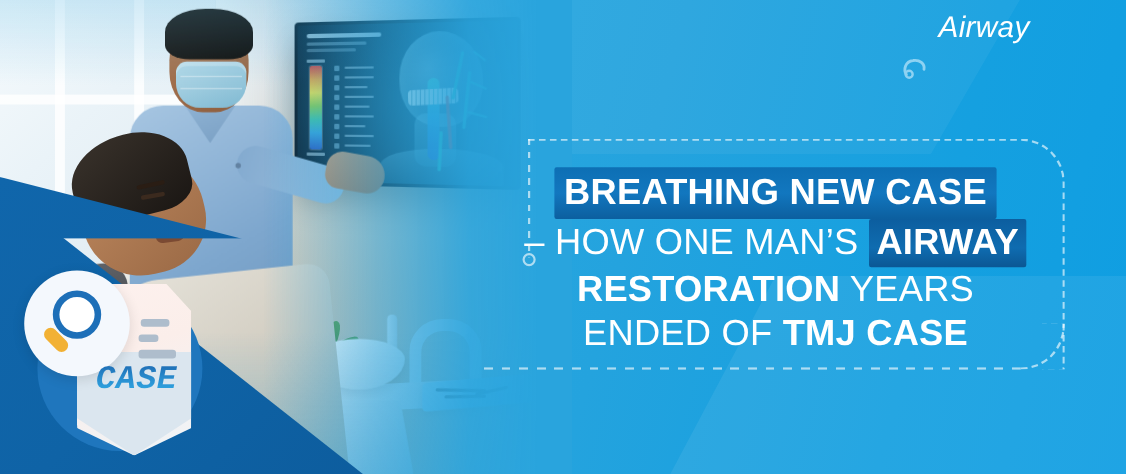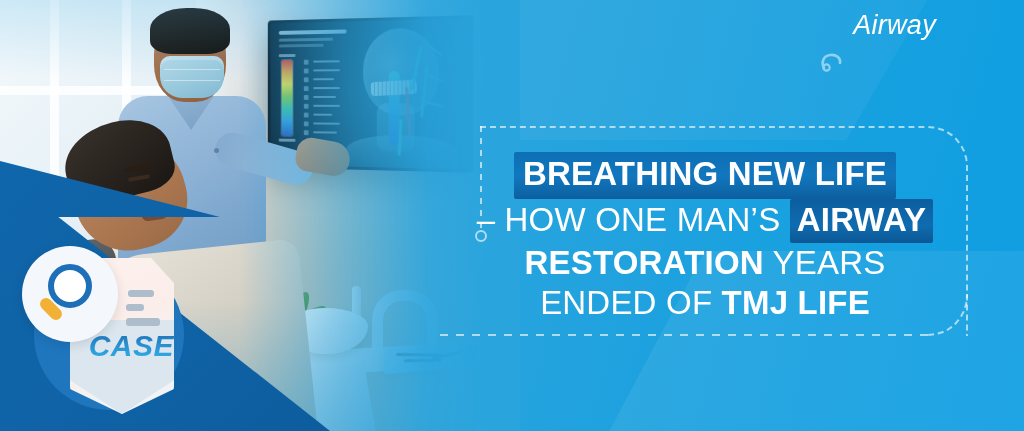--- a/index.html
+++ b/index.html
@@ -305,22 +305,23 @@
   }
   .mag-ring{
     position:absolute;left:26px;top:18px;width:44px;height:44px;border-radius:50%;
     border:6px solid #1d6fb8;box-sizing:border-box;background:#ffffff;
   }
   .mag-handle{
     position:absolute;left:16px;top:57px;width:26px;height:12px;border-radius:7px;
     background:#f2b134;transform:rotate(45deg);
   }
   .badge-text{
-    position:absolute;left:52px;top:86px;width:100px;text-align:right;
+    position:absolute;left:52px;top:86px;width:100px;text-align:center;
     line-height:.96;
+    font-family:Liberation Mono, monospace;
   }
   .badge-text span{
     display:block;font-weight:bold;font-style:italic;letter-spacing:.5px;
     font-size:30px;
     background:linear-gradient(180deg,#1f6fb6 0%,#2a8fd0 45%,#31b2ec 100%);
     -webkit-background-clip:text;background-clip:text;color:transparent;
     -webkit-text-fill-color:transparent;
   }
 
   
@@ -542,30 +543,30 @@
 
   <div class="headline-box">
     <div class="dash-frame"></div>
     <div class="dash-left"></div>
     <div class="dash-left-cap"></div>
     <div class="dash-bottom"></div>
     <div class="dash-br"></div>
 
     <div class="headline">
       <span class="hl-line">
-        <span class="hl-hi hl-bold">BREATHING NEW LIFE</span>
+        <span class="hl-hi hl-bold">BREATHING NEW CASE</span>
       </span>
       <span class="hl-line">
         <span class="hl-light">– HOW ONE MAN’S </span><span class="hl-hi2 hl-bold">AIRWAY</span>
       </span>
       <span class="hl-line">
         <span class="hl-bold">RESTORATION</span><span class="hl-light"> YEARS</span>
       </span>
       <span class="hl-line">
-        <span class="hl-light">ENDED OF </span><span class="hl-bold">TMJ LIFE</span>
+        <span class="hl-light">ENDED OF </span><span class="hl-bold">TMJ CASE</span>
       </span>
     </div>
   </div>
 
   <div class="logo">
     <div class="logo-top">Airway</div>
     <div class="logo-swoosh">
       <svg viewBox="0 0 26 26" width="26" height="26" aria-hidden="true">
         <path d="M4 20 C1 15,3 8,10 7 C16 6,21 10,20 15" fill="none" stroke="#8ed2f2" stroke-width="2.6" stroke-linecap="round"></path>
         <circle cx="6.5" cy="19.5" r="3.2" fill="none" stroke="#8ed2f2" stroke-width="2.2"></circle>

